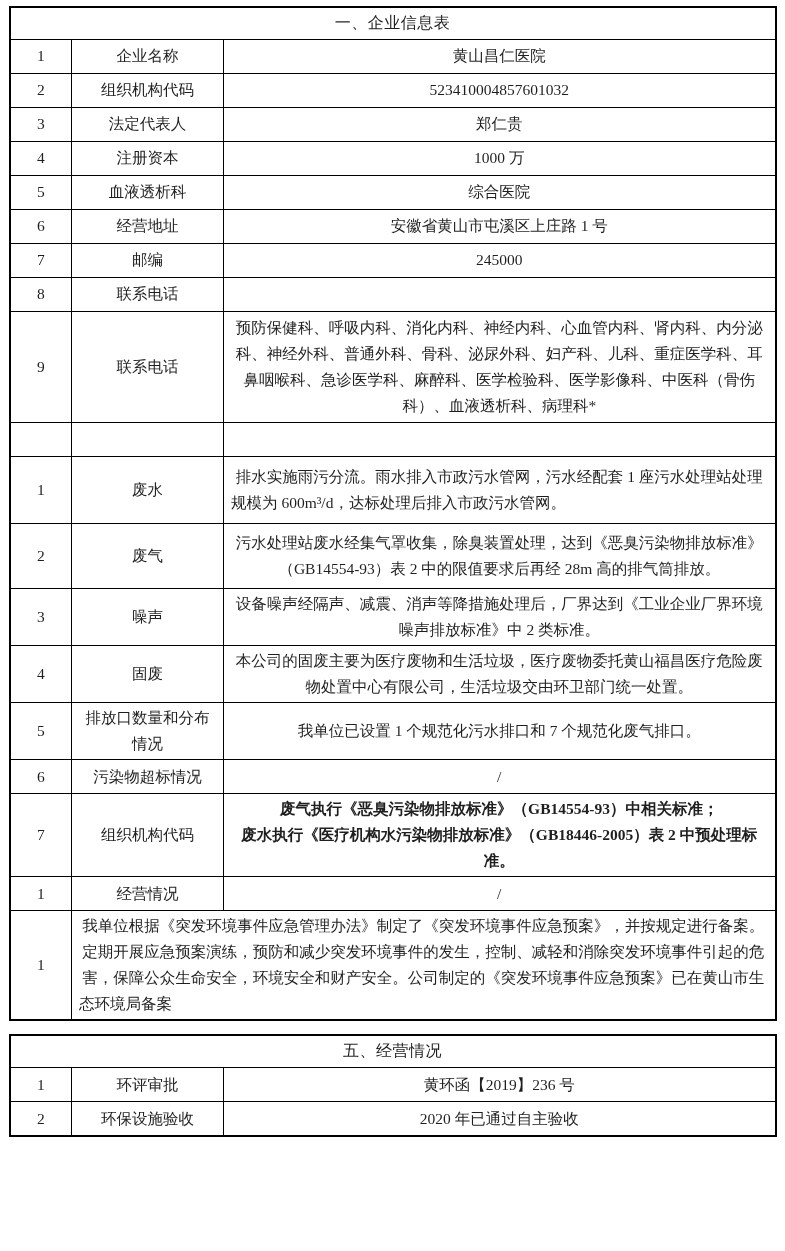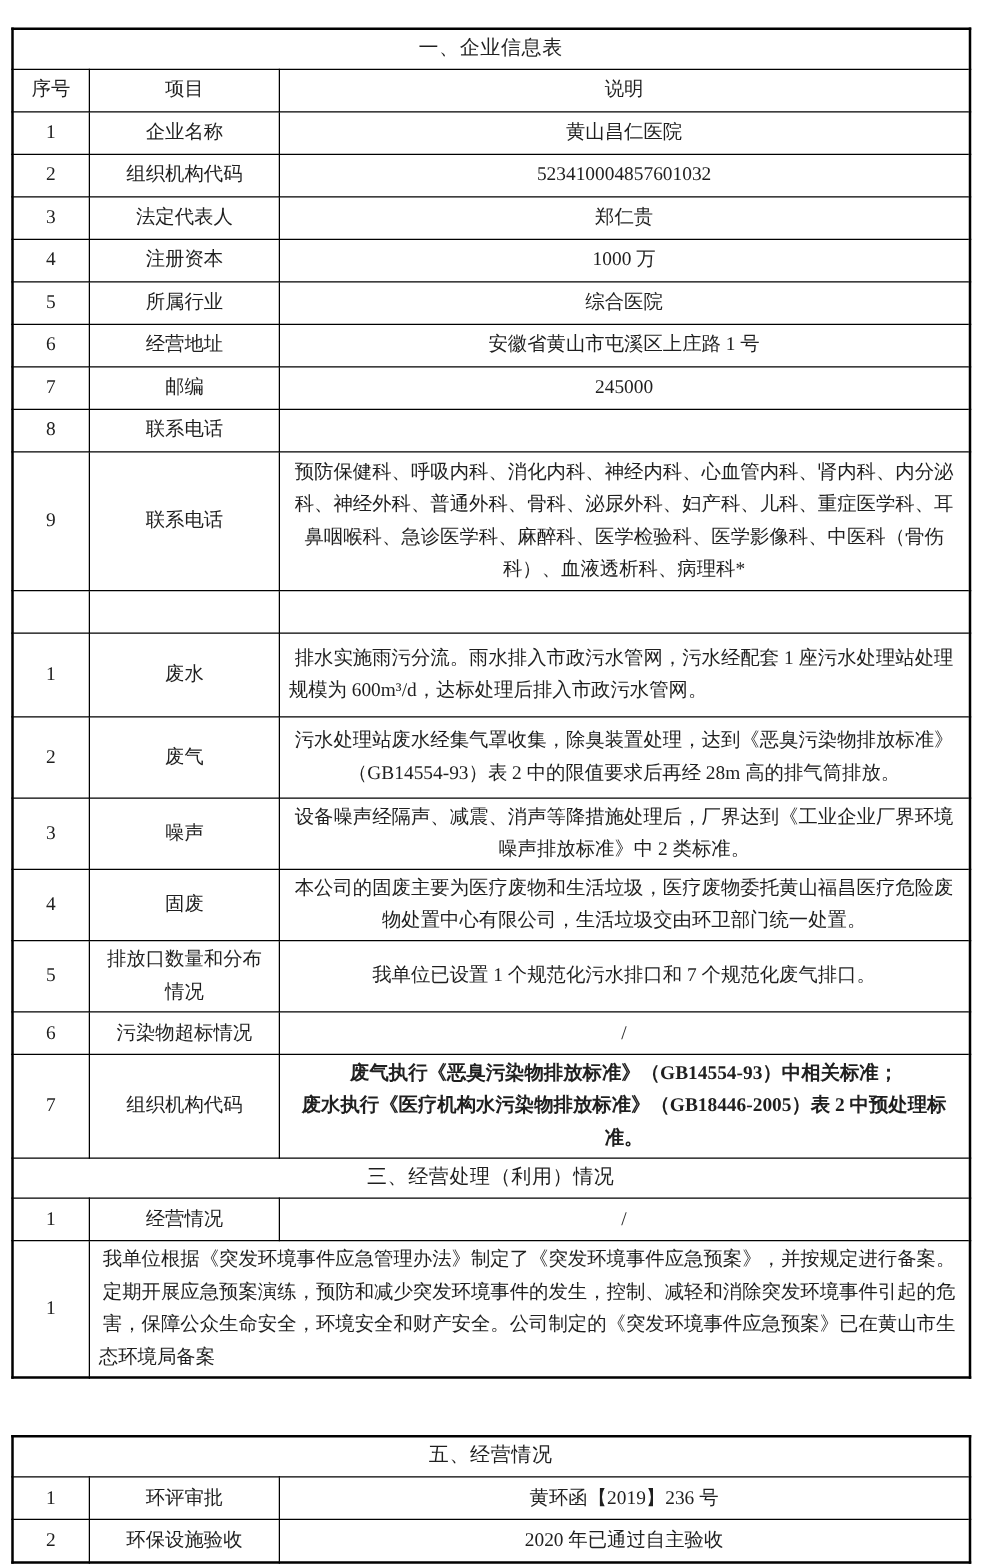--- a/index.html
+++ b/index.html
@@ -14,21 +14,21 @@
   }
   .page {
     width: 785px;
     padding-top: 6px;
     box-sizing: border-box;
   }
   table.doc-table {
     border-collapse: collapse;
     table-layout: fixed;
     width: 768px;
-    margin: 16px auto;
+    margin: 0 auto;
     border: 2px solid #000;
   }
   table.doc-table td {
     border: 1.5px solid #000;
     font-size: 15.5px;
     line-height: 1.68;
     text-align: center;
     vertical-align: middle;
     padding: 2px 7px;
     overflow: hidden;
@@ -67,25 +67,20 @@
     <colgroup>
       <col class="col-no">
         <col class="col-item">
         <col>
     </colgroup>
 
     <tbody>
         <tr class="section-title-row">
       <td colspan="3">一、企业信息表</td>
     </tr>
-    <tr class="header-row">
-      <td>序号</td>
-      <td>项目</td>
-      <td>说明</td>
-    </tr>
     <tr class="simple-row">
       <td>1</td>
       <td>企业名称</td>
       <td>黄山昌仁医院</td>
     </tr>
     <tr class="simple-row">
       <td>2</td>
       <td>组织机构代码</td>
       <td>523410004857601032</td>
     </tr>
@@ -94,21 +89,21 @@
       <td>法定代表人</td>
       <td>郑仁贵</td>
     </tr>
     <tr class="simple-row">
       <td>4</td>
       <td>注册资本</td>
       <td>1000 万</td>
     </tr>
     <tr class="simple-row">
       <td>5</td>
-      <td>所属行业</td>
+      <td>血液透析科</td>
       <td>综合医院</td>
     </tr>
     <tr class="simple-row">
       <td>6</td>
       <td>经营地址</td>
       <td>安徽省黄山市屯溪区上庄路 1 号</td>
     </tr>
     <tr class="simple-row">
       <td>7</td>
       <td>邮编</td>
@@ -160,23 +155,20 @@
       <td>污染物超标情况</td>
       <td>/</td>
     </tr>
     <tr style="height:83px;">
       <td>7</td>
       <td>组织机构代码</td>
       <td class="pre-center">废气执行《恶臭污染物排放标准》（GB14554-93）中相关标准；
 废水执行《医疗机构水污染物排放标准》（GB18446-2005）表 2 中预处理标准。</td>
     </tr>
 
-    <tr class="section-title-row">
-      <td colspan="3">三、经营处理（利用）情况</td>
-    </tr>
     <tr class="simple-row">
       <td>1</td>
       <td>经营情况</td>
       <td>/</td>
     </tr>
 
     <tr style="height:103px;">
       <td>1</td>
       <td colspan="2" class="desc-justify">我单位根据《突发环境事件应急管理办法》制定了《突发环境事件应急预案》，并按规定进行备案。定期开展应急预案演练，预防和减少突发环境事件的发生，控制、减轻和消除突发环境事件引起的危害，保障公众生命安全，环境安全和财产安全。公司制定的《突发环境事件应急预案》已在黄山市生态环境局备案</td>
     </tr>

